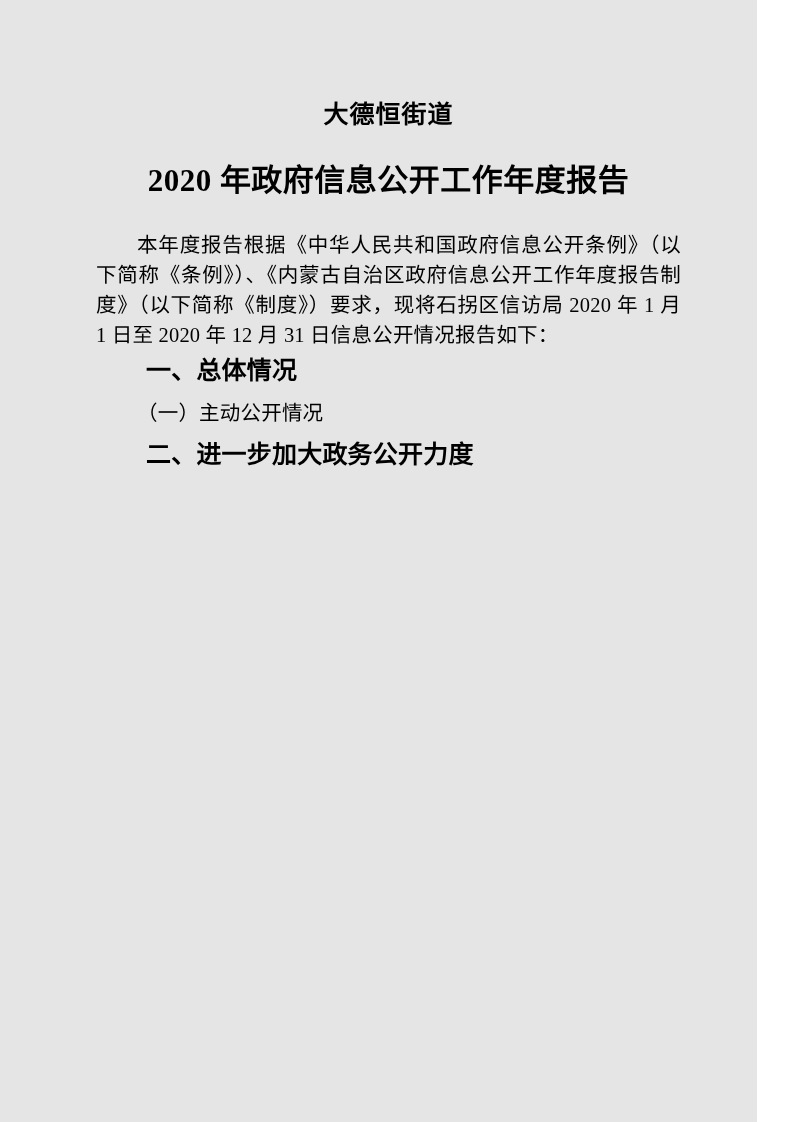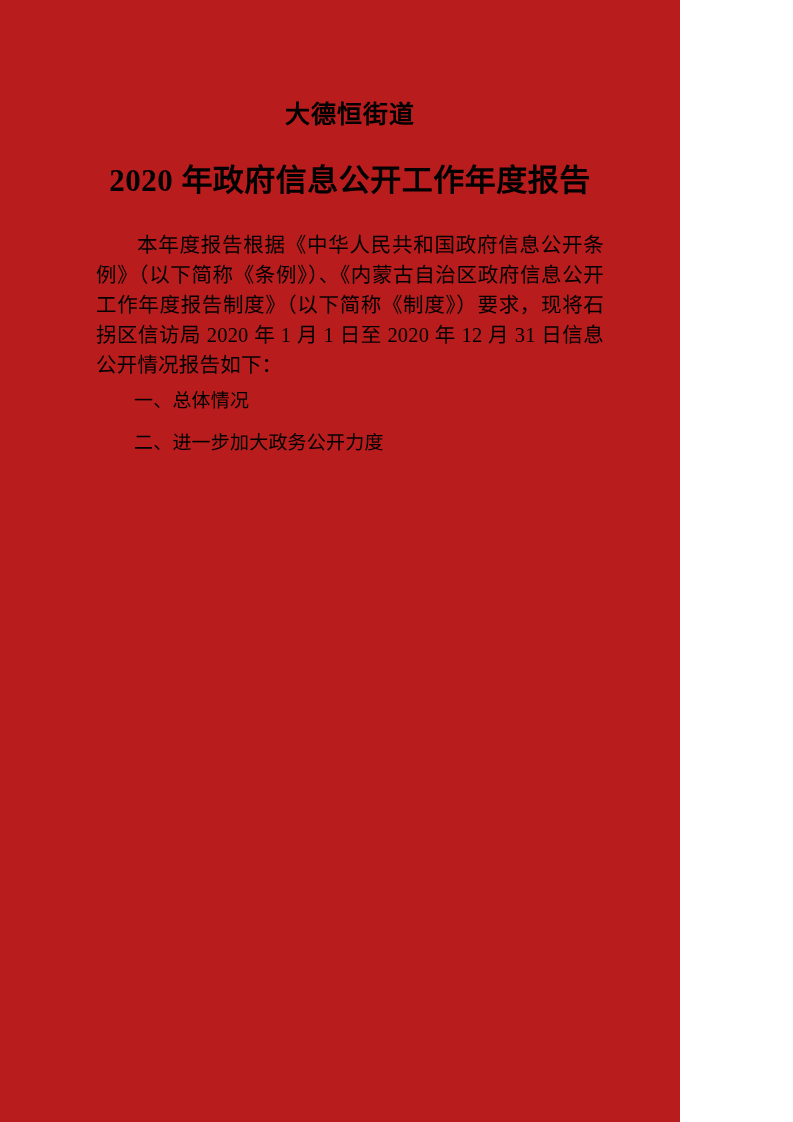--- a/index.html
+++ b/index.html
@@ -9,25 +9,25 @@
   }
   body {
     width: 793px;
     height: 1122px;
     font-family: "Liberation Serif", "DejaVu Serif", serif;
     color: #000000;
     -webkit-font-smoothing: antialiased;
   }
   .page {
     position: relative;
-    width: 680px;
+    width: 757px;
     height: 1122px;
     box-sizing: border-box;
     padding: 92px 76px 60px 96px;
-    background: #b91c1c;
+    background: #e5e5e5;
     overflow: hidden;
   }
   .doc-title {
     text-align: center;
     font-weight: bold;
     font-size: 25px;
     line-height: 1.35;
     letter-spacing: 1px;
     margin: 0;
     padding-top: 6px;
@@ -47,23 +47,23 @@
     line-height: 30px;
     text-indent: 2em;
     margin: 0;
     text-align: justify;
     letter-spacing: 0.2px;
   }
   .gap-top-lg { margin-top: 22px; }
   .gap-top-md { margin-top: 14px; }
   .gap-top-sm { margin-top: 10px; }
   .heading-1 {
-    font-size: 19px;
+    font-size: 25px;
     line-height: 42px;
-    font-weight: normal;
+    font-weight: bold;
     text-indent: 2em;
     margin: 0;
     letter-spacing: 0.2px;
   }
   .heading-2 {
     font-size: 20.5px;
     line-height: 42px;
     text-indent: 2em;
     margin: 0;
     letter-spacing: 0.2px;
@@ -74,18 +74,19 @@
 
 <div class="page">
 
   <h1 class="doc-title">大德恒街道</h1>
   <h1 class="doc-title-2">2020 年政府信息公开工作年度报告</h1>
 
   <p class="body-p gap-top-lg">本年度报告根据《中华人民共和国政府信息公开条例》（以下简称《条例》）、《内蒙古自治区政府信息公开工作年度报告制度》（以下简称《制度》）要求，现将石拐区信访局 2020 年 1 月 1 日至 2020 年 12 月 31 日信息公开情况报告如下：</p>
 
   <p class="heading-1 gap-top-sm">一、总体情况</p>
 
+  <p class="heading-2">（一）主动公开情况</p>
 
 
 
   <p class="heading-1 gap-top-lg">二、进一步加大政务公开力度</p>
 
 </div>
 
 </body></html>

